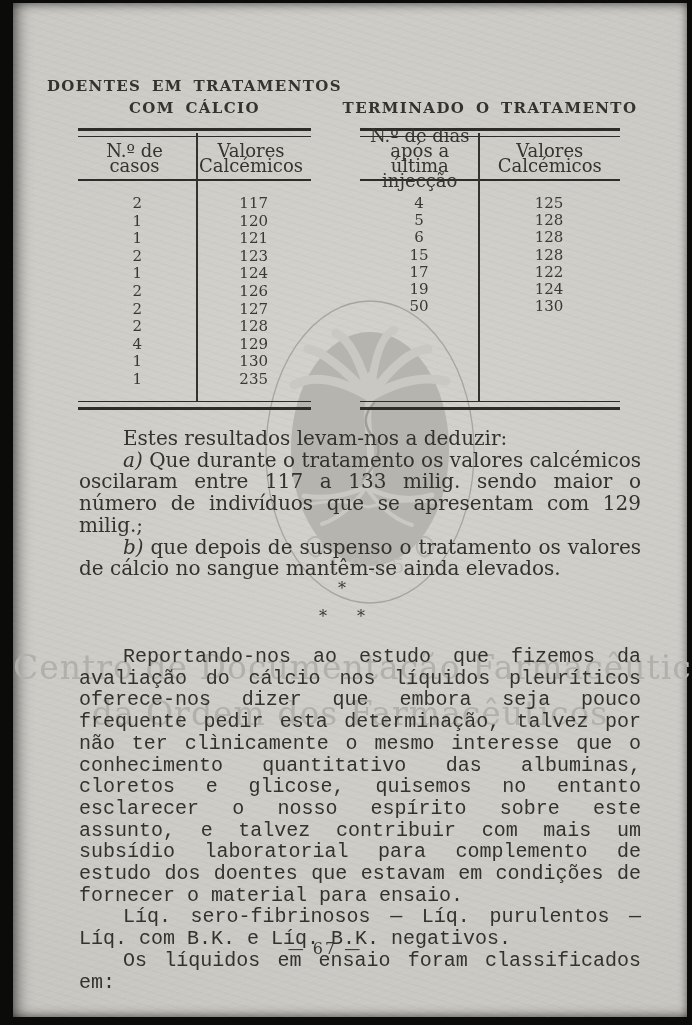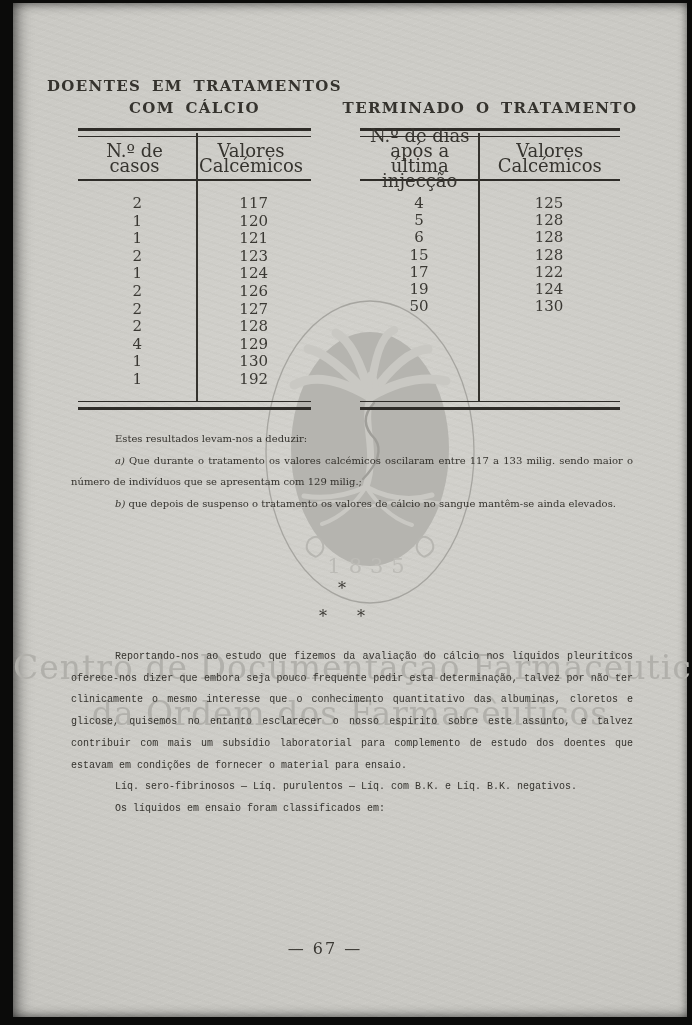--- a/index.html
+++ b/index.html
@@ -50,22 +50,22 @@
   .tbl-right .divider{left:45.4%;}
   .tbl-left .c1{width:50.8%;} .tbl-left .c2{width:49.2%;}
   .tbl-right .c1{width:45.4%;} .tbl-right .c2{width:54.6%;}
   .tbl-body{padding-top:13px;}
   .tbl-body .row{display:flex;}
   .tbl-left .tbl-body .row{height:17.6px;}
   .tbl-right .tbl-body .row{height:17.2px;}
   .tbl-body .cell{text-align:center;font-size:15px;color:#3a3833;}
   
   .text-block{
-    position:absolute;left:58px;width:562px;z-index:2;
-    font-size:10px;line-height:21.7px;color:#34322d;text-align:justify;
+    position:absolute;left:66px;width:562px;z-index:2;
+    font-size:20px;line-height:21.7px;color:#34322d;text-align:justify;
   }
   .text-block p{margin:0;text-indent:44px;}
   .tb1{top:425px;}
   .tb2{top:643px;font-family:Liberation Mono, monospace;}
   .asterism{position:absolute;left:49px;width:560px;top:576px;text-align:center;
     color:#3a3833;font-size:16px;z-index:2;}
   .asterism .row2{margin-top:9px;}
   .asterism .row2 span{display:inline-block;margin:0 15px;}
   .page-number{
     position:absolute;left:0;width:584px;top:936px;text-align:center;
@@ -153,21 +153,21 @@
       <div class="row">
           <div class="cell c1">4</div>
           <div class="cell c2">129</div>
         </div>
       <div class="row">
           <div class="cell c1">1</div>
           <div class="cell c2">130</div>
         </div>
       <div class="row">
           <div class="cell c1">1</div>
-          <div class="cell c2">192</div>
+          <div class="cell c2">235</div>
         </div>
     </div>
     <div class="divider"></div>
     <div class="rule-bottom"></div>
   </div>
 
   <div class="tbl tbl-right">
     <div class="tbl-title">
       <div>TERMINADO O TRATAMENTO</div>
     </div>

